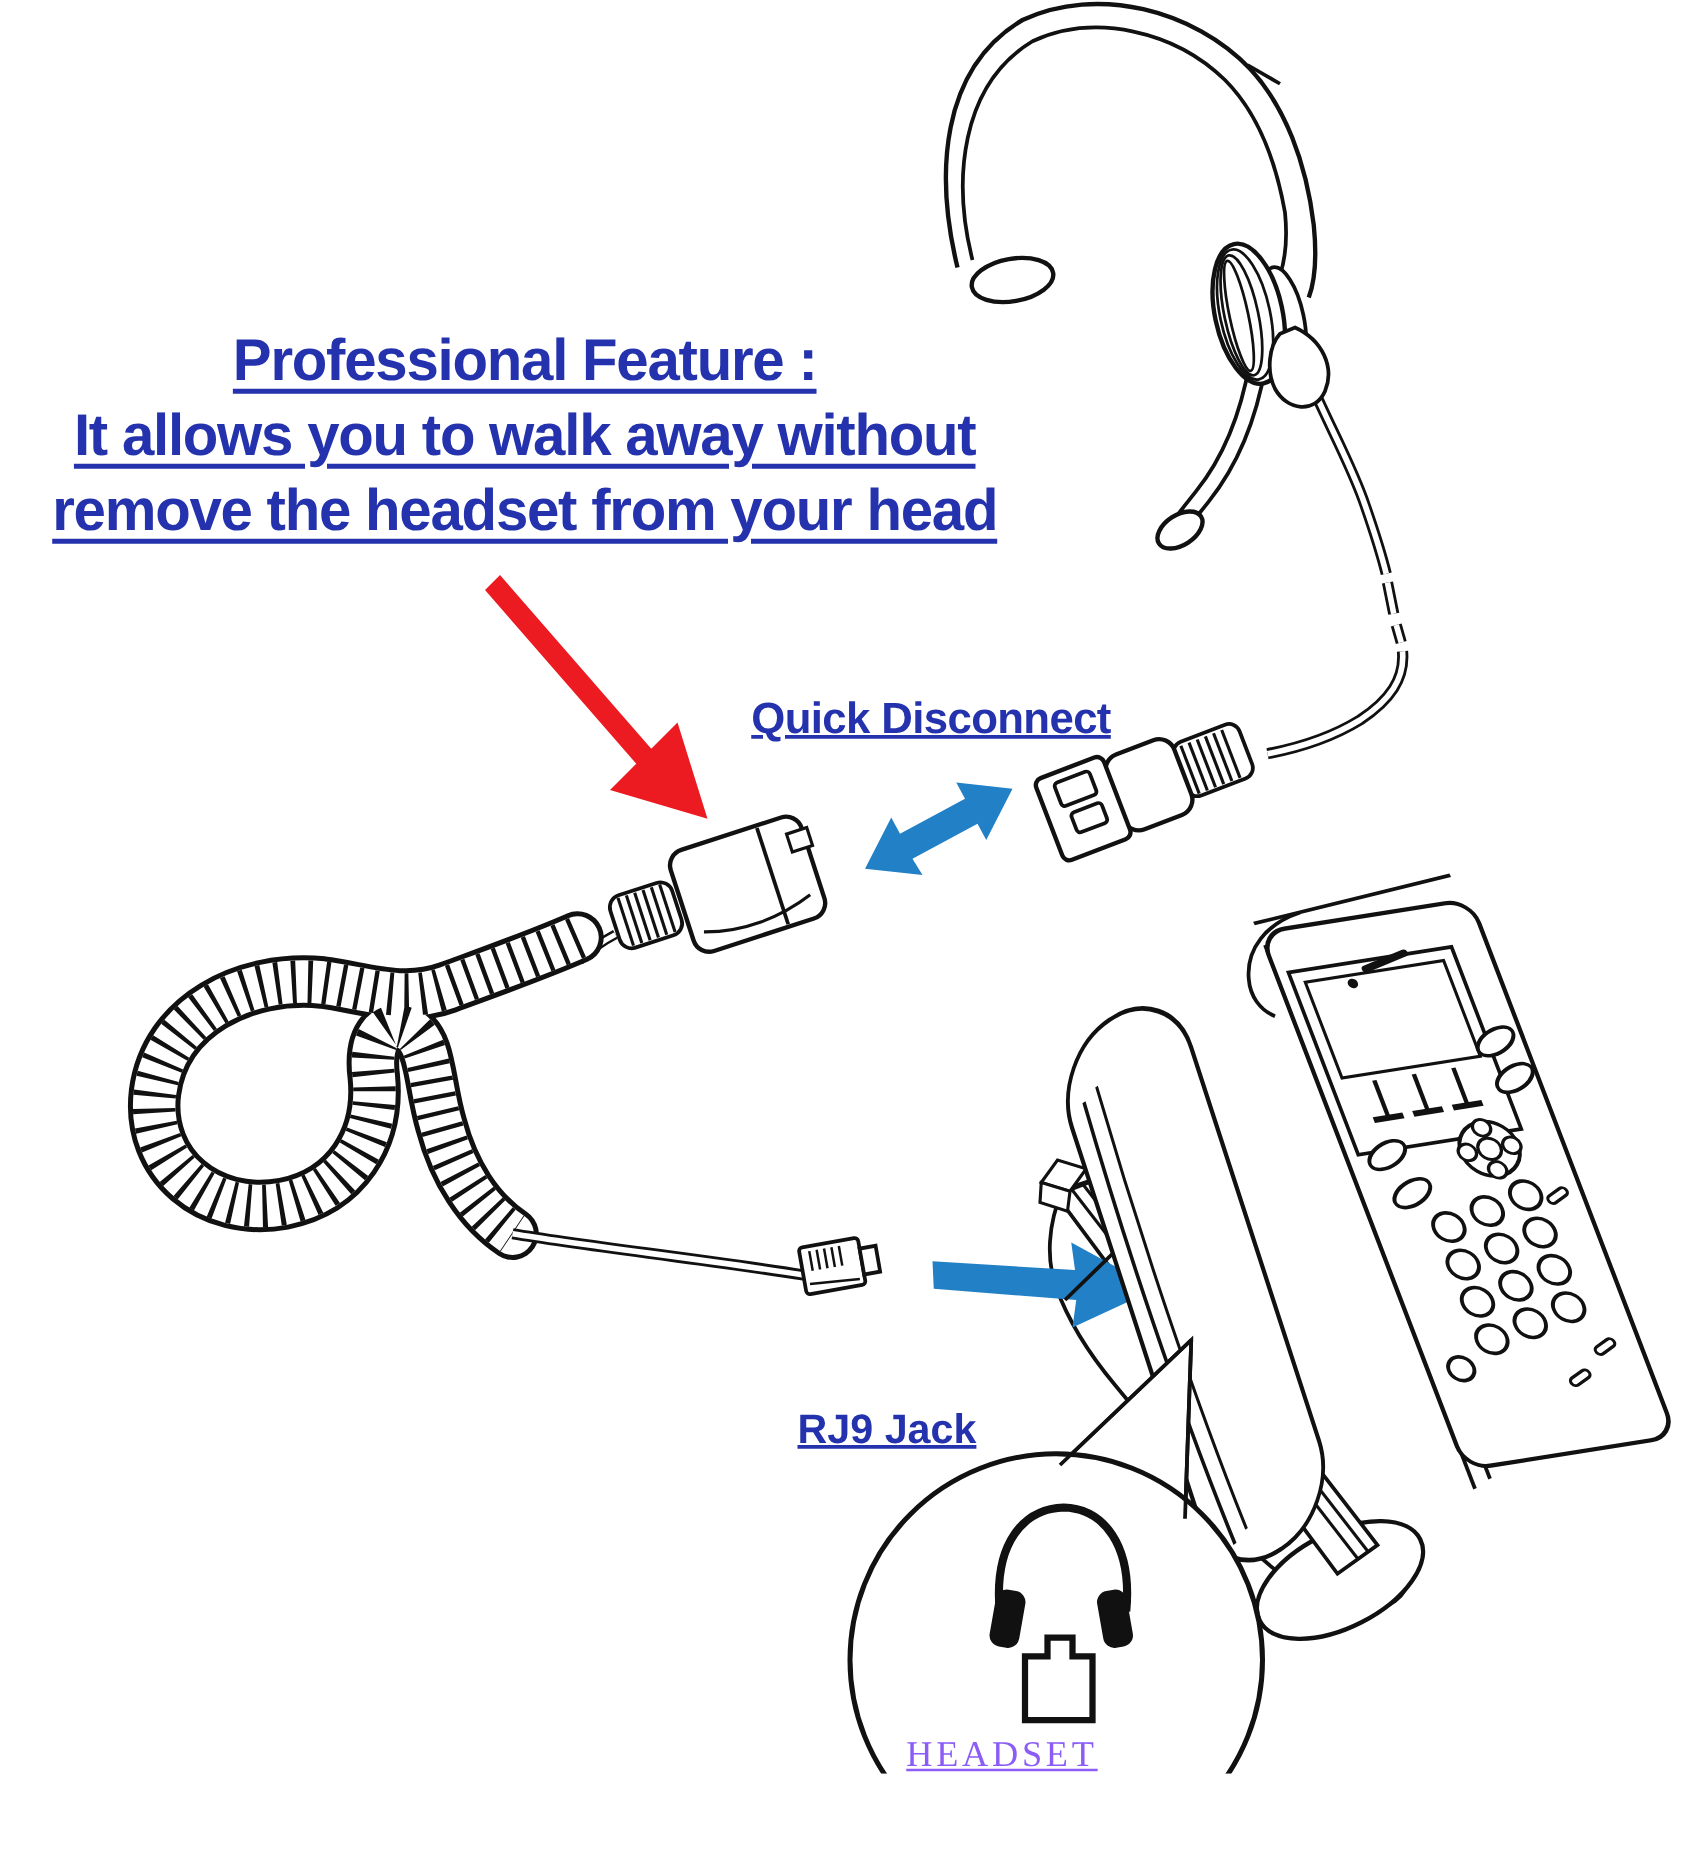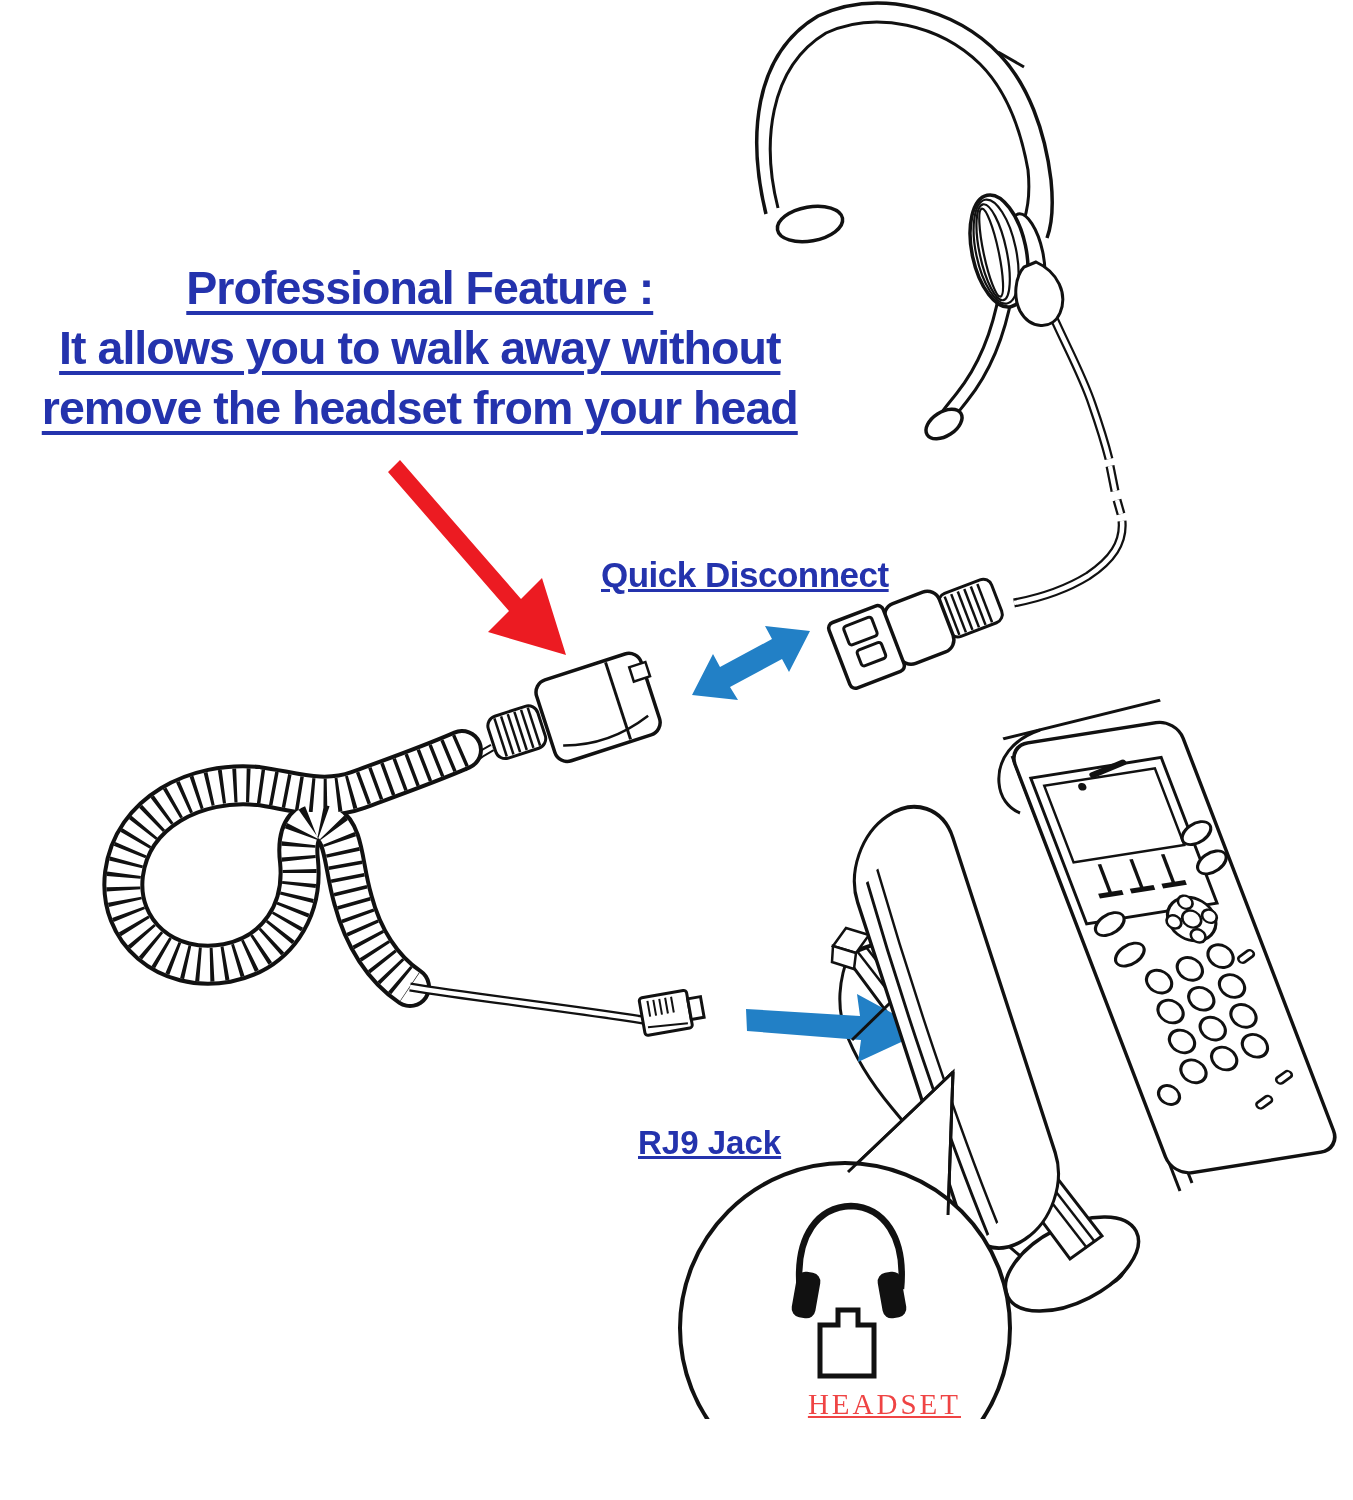--- a/index.html
+++ b/index.html
@@ -8,22 +8,22 @@
   #stage svg{position:absolute;left:0;top:0;}
   .txt{position:absolute;white-space:nowrap;text-decoration:underline;}
   .blue-label{color:#2433ad;font-weight:bold;}
   .feature-note{position:absolute;left:0;top:258px;width:848px;text-align:center;
                 color:#2433ad;font-weight:bold;font-size:47px;line-height:60px;
                 letter-spacing:-1px;transform:scaleX(.99);transform-origin:0 0;}
   .feature-line span{text-decoration:underline;text-underline-offset:7px;
                      text-decoration-thickness:4px;}
   .label-qd{left:601px;top:555px;font-size:35px;letter-spacing:-0.5px;}
   .label-rj9{left:614px;top:1124px;font-size:33px;margin-left:24px;}
-  .label-headset{left:745px;top:1388px;width:216px;text-align:right;
-                 font-family:"Liberation Serif",serif;font-size:29px;color:#ef4444;
+  .label-headset{left:725px;top:1388px;width:216px;text-align:left;
+                 font-family:"Liberation Serif",serif;font-size:29px;color:#8b5cf6;
                  letter-spacing:3px;font-weight:normal;}
 </style>
 </head>
 <body>
 
 <div id="stage">
 
 <svg width="1353" height="1500" viewBox="0 0 1353 1500">
 
   <g fill="none" stroke="#111">

